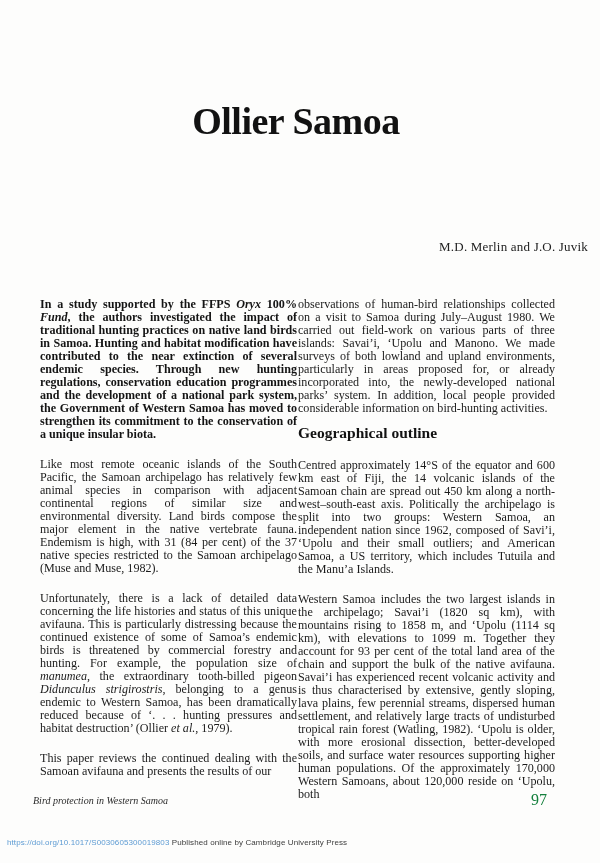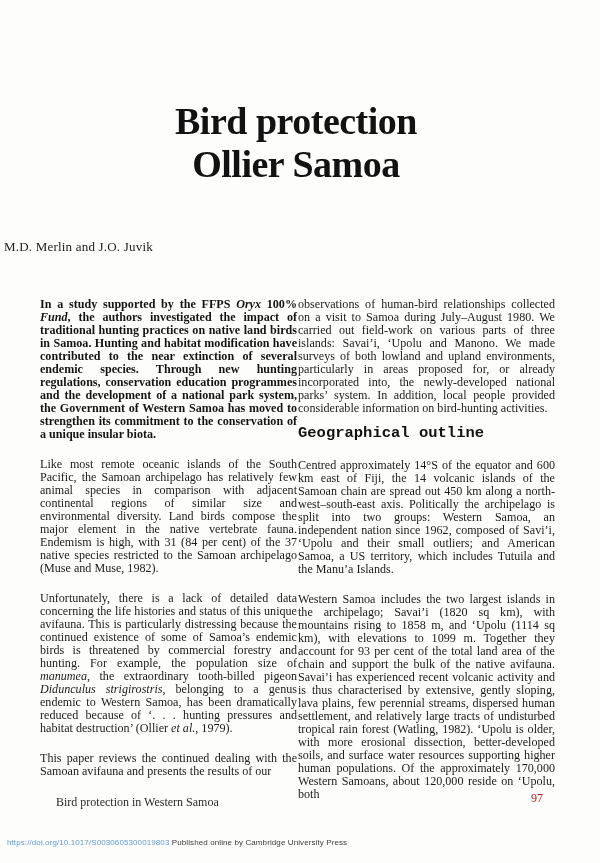--- a/index.html
+++ b/index.html
@@ -23,21 +23,21 @@
     font-size: 38px;
     line-height: 43px;
     letter-spacing: -0.5px;
     color: #121212;
   }
   .authors {
     position: absolute;
     top: 239px;
     left: 4px;
     width: 584px;
-    text-align: left;
+    text-align: right;
     font-size: 13px;
     letter-spacing: 0.2px;
     color: #222;
   }
   .col { position: absolute; top: 281px; width: 257px; }
   .col-left  { left: 40px; }
   .col-right { left: 298px; }
   .col p {
     margin: 17px 0 8px 0;
     font-size: 12.1px;
@@ -48,57 +48,56 @@
   .abstract {
     font-weight: 700;
     line-height: 13.5px;
     color: #141414;
   }
   .section-heading {
     margin: 9px 0 6px 0;
     font-size: 15.5px;
     font-weight: 700;
     color: #121212;
-    font-family: Liberation Mono, monospace;
   }
   .it { font-style: italic; }
   .running-title {
     position: absolute;
-    left: 56px;
+    left: 33px;
     top: 795px;
-    font-size: 12px;
+    font-style: italic;
+    font-size: 10px;
     color: #2a2a2a;
   }
   .page-number {
     position: absolute;
     left: 531px;
     top: 791px;
-    font-size: 12px;
-    color: #b91c1c;
+    font-size: 16px;
+    color: #15803d;
     text-align: right;
   }
   .doi-bar {
     position: absolute;
     left: 7px;
     top: 838px;
     font-family: "Liberation Sans", "DejaVu Sans", sans-serif;
     font-size: 8px;
     letter-spacing: 0.1px;
     white-space: nowrap;
   }
   .doi-link { color: #5d9bd3; text-decoration: none; }
   .publisher-note { color: #3c3c3c; text-align: center; }
 </style>
 </head>
 <body>
 
 <div class="page">
 
   <div class="article-title">
-    <div>Bird protection</div>
     <div>Ollier Samoa</div>
   </div>
 
   <div class="authors">M.D. Merlin and J.O. Juvik</div>
 
   <div class="col col-left">
     <p class="abstract"><span>In a study supported by the FFPS </span><span class="it">Oryx</span><span> 100% </span><span class="it">Fund</span><span>, the authors investigated the impact of traditional hunting practices on native land birds in Samoa. Hunting and habitat modification have contributed to the near extinction of several endemic species. Through new hunting regulations, conservation education programmes and the development of a national park system, the Government of Western Samoa has moved to strengthen its commitment to the conservation of a unique insular biota.</span></p>
     <p>Like most remote oceanic islands of the South Pacific, the Samoan archipelago has relatively few animal species in comparison with adjacent continental regions of similar size and environmental diversity. Land birds compose the major element in the native vertebrate fauna. Endemism is high, with 31 (84 per cent) of the 37 native species restricted to the Samoan archipelago (Muse and Muse, 1982).</p>
     <p><span>Unfortunately, there is a lack of detailed data concerning the life histories and status of this unique avifauna. This is particularly distressing because the continued existence of some of Samoa’s endemic birds is threatened by commercial forestry and hunting. For example, the population size of </span><span class="it">manumea</span><span>, the extraordinary tooth-billed pigeon </span><span class="it">Didunculus strigirostris</span><span>, belonging to a genus endemic to Western Samoa, has been dramatically reduced because of ‘. . . hunting pressures and habitat destruction’ (Ollier </span><span class="it">et al.</span><span>, 1979).</span></p>
     <p>This paper reviews the continued dealing with the Samoan avifauna and presents the results of our</p>

